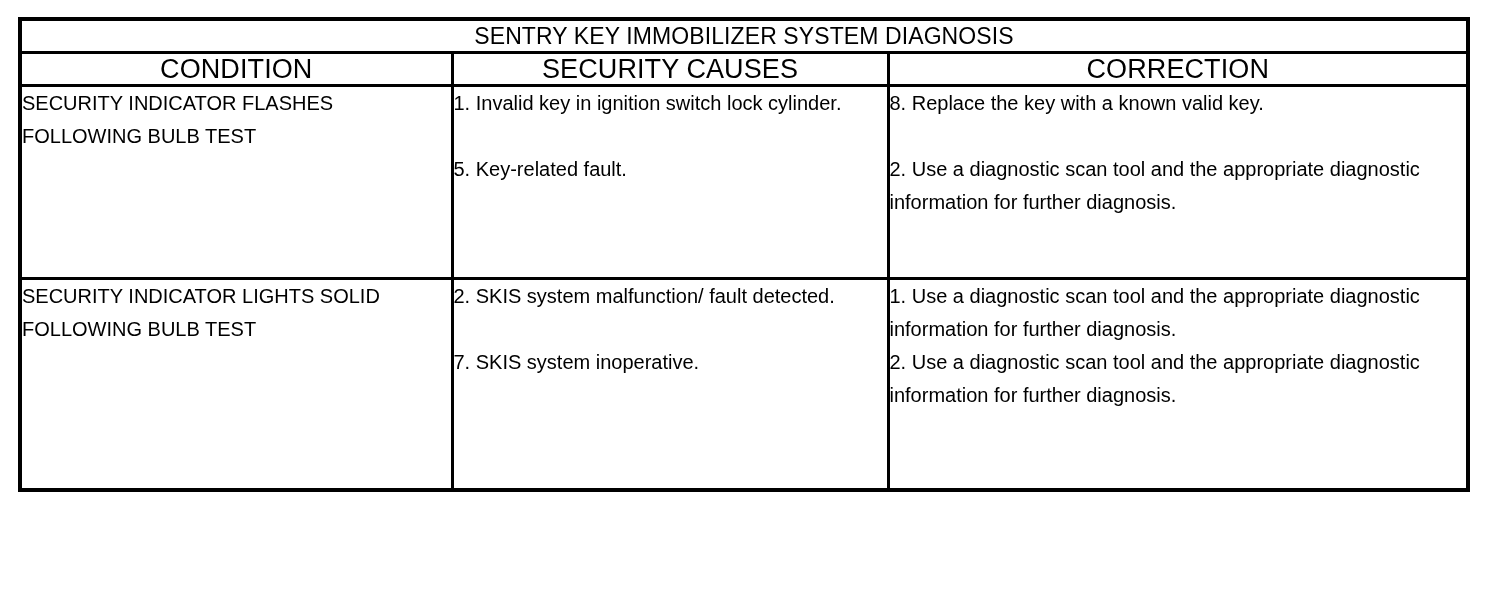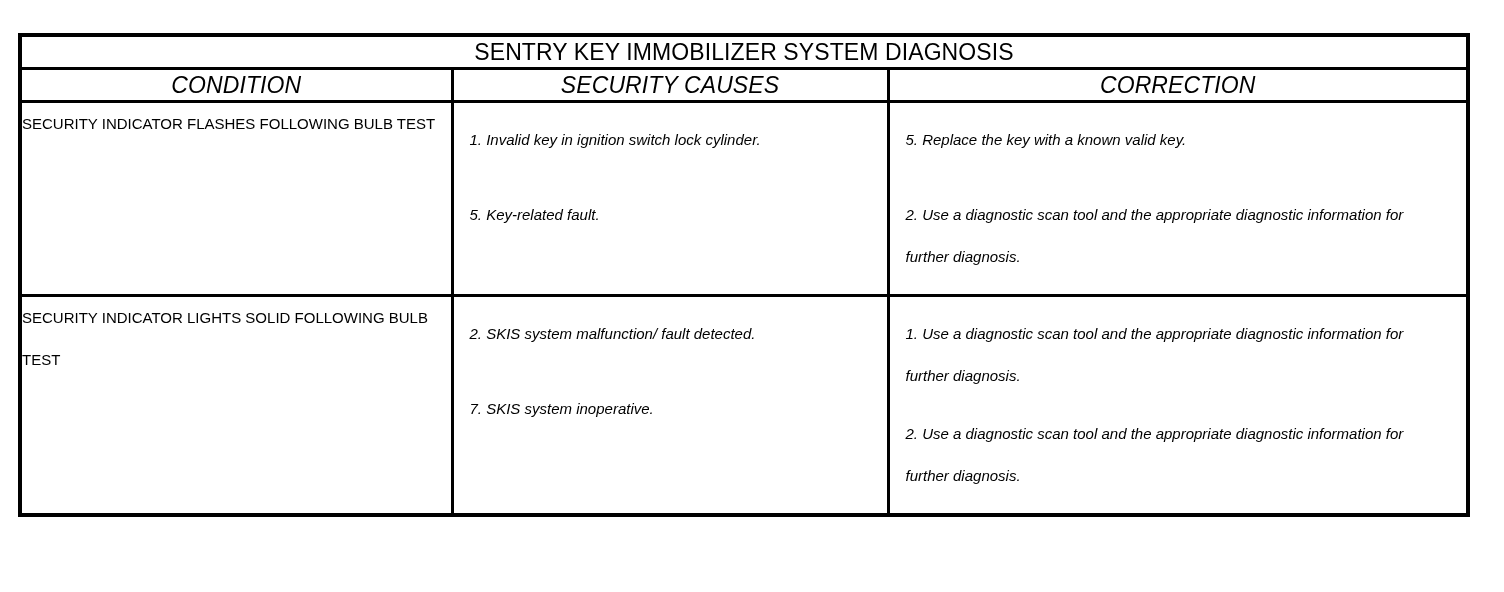--- a/index.html
+++ b/index.html
@@ -18,21 +18,21 @@
   .page {
     position: relative;
     width: 1504px;
     height: 592px;
     background: #ffffff;
   }
 
   .diag-table {
     position: absolute;
     left: 18px;
-    top: 33px;
+    top: 17px;
     width: 1448px;
     border-collapse: collapse;
     table-layout: fixed;
     background: #fdba74;
     border: 4px solid #000000;
   }
 
   .diag-table td {
     border: 3px solid #000000;
     padding: 0;
@@ -48,41 +48,39 @@
     padding: 10px 4px 11px 4px;
     border-left: none;
     border-right: none;
     border-top: none;
     letter-spacing: 0.1px;
   }
 
   
   .col-head {
     text-align: center;
-    font-size: 23px;
+    font-size: 27px;
     line-height: 30px;
     padding: 14px 4px 14px 4px;
     letter-spacing: 0.1px;
-    font-style: italic;
   }
 
   
   .body-cell {
-    font-size: 15px;
-    line-height: 42px;
+    font-size: 20px;
+    line-height: 33px;
     padding: 12px 10px 14px 9px;
   }
 
   .cell-line {
     white-space: pre-wrap;
   }
 
   .item {
-    margin: 16px;
-    font-style: italic;
+    margin: 0;
   }
   .item.gap-big {
     margin-top: 33px;
   }
   .item.gap-none {
     margin-top: 0;
   }
 
   .row1 .body-cell { height: 190px; }
   .row2 .body-cell { height: 208px; }
@@ -120,21 +118,21 @@
 
       <tr class="row1">
         <td class="body-cell">
           <div class="cell-line">SECURITY INDICATOR FLASHES FOLLOWING BULB TEST</div>
         </td>
         <td class="body-cell">
           <div class="item cell-line">1. Invalid key in ignition switch lock cylinder.</div>
           <div class="item gap-big cell-line">5. Key-related fault.</div>
         </td>
         <td class="body-cell">
-          <div class="item cell-line">5. Replace the key with a known valid key.</div>
+          <div class="item cell-line">8. Replace the key with a known valid key.</div>
           <div class="item gap-big cell-line">2. Use a diagnostic scan tool and the appropriate diagnostic information for further diagnosis.</div>
         </td>
       </tr>
 
       <tr class="row2">
         <td class="body-cell">
           <div class="cell-line">SECURITY INDICATOR LIGHTS SOLID FOLLOWING BULB TEST</div>
         </td>
         <td class="body-cell">
           <div class="item cell-line">2. SKIS system malfunction/ fault detected.</div>

